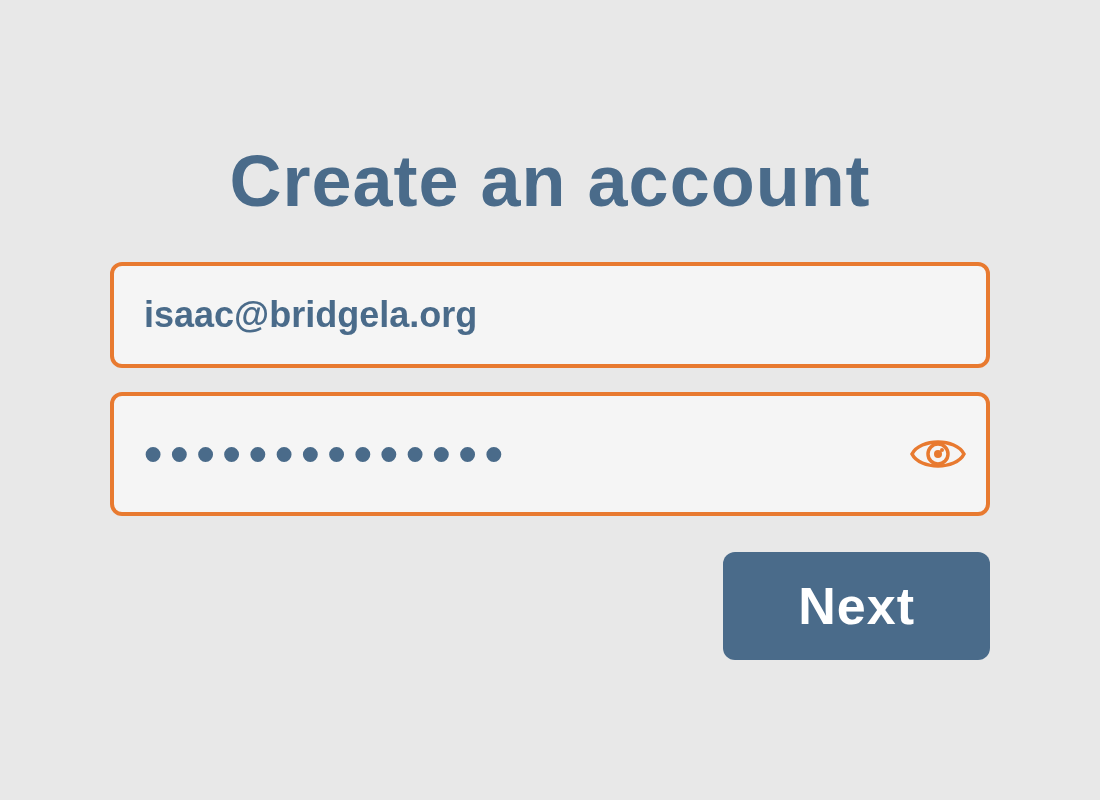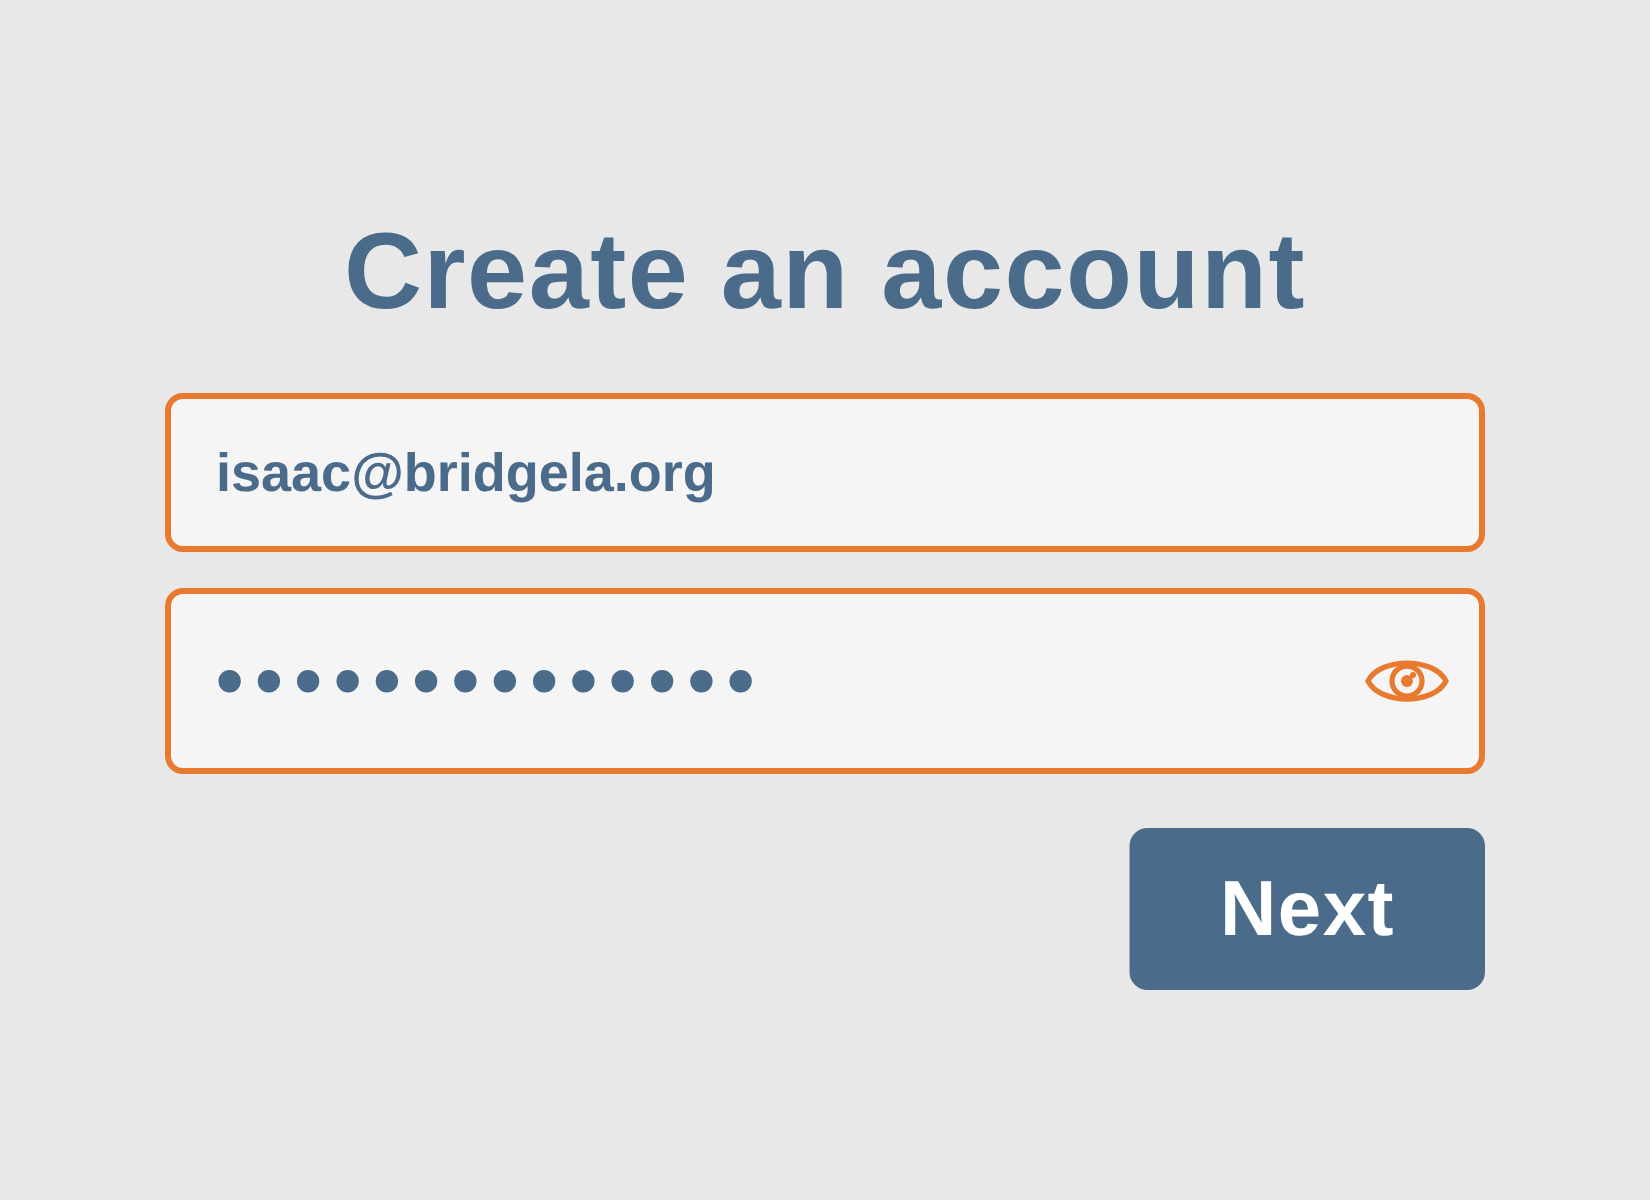--- a/index.html
+++ b/index.html
@@ -98,21 +98,21 @@
       width: 100%;
       display: flex;
       justify-content: flex-end;
     }
 
     .next-button {
       background-color: #4a6b8a;
       color: #ffffff;
       font-size: 52px;
       font-weight: 800;
-      padding: 24px 60px;
+      padding: 24px 75px;
       border: none;
       border-radius: 12px;
       cursor: pointer;
       font-family: Arial, sans-serif;
       letter-spacing: 1px;
     }
   </style>
 </head>
 <body>
 

